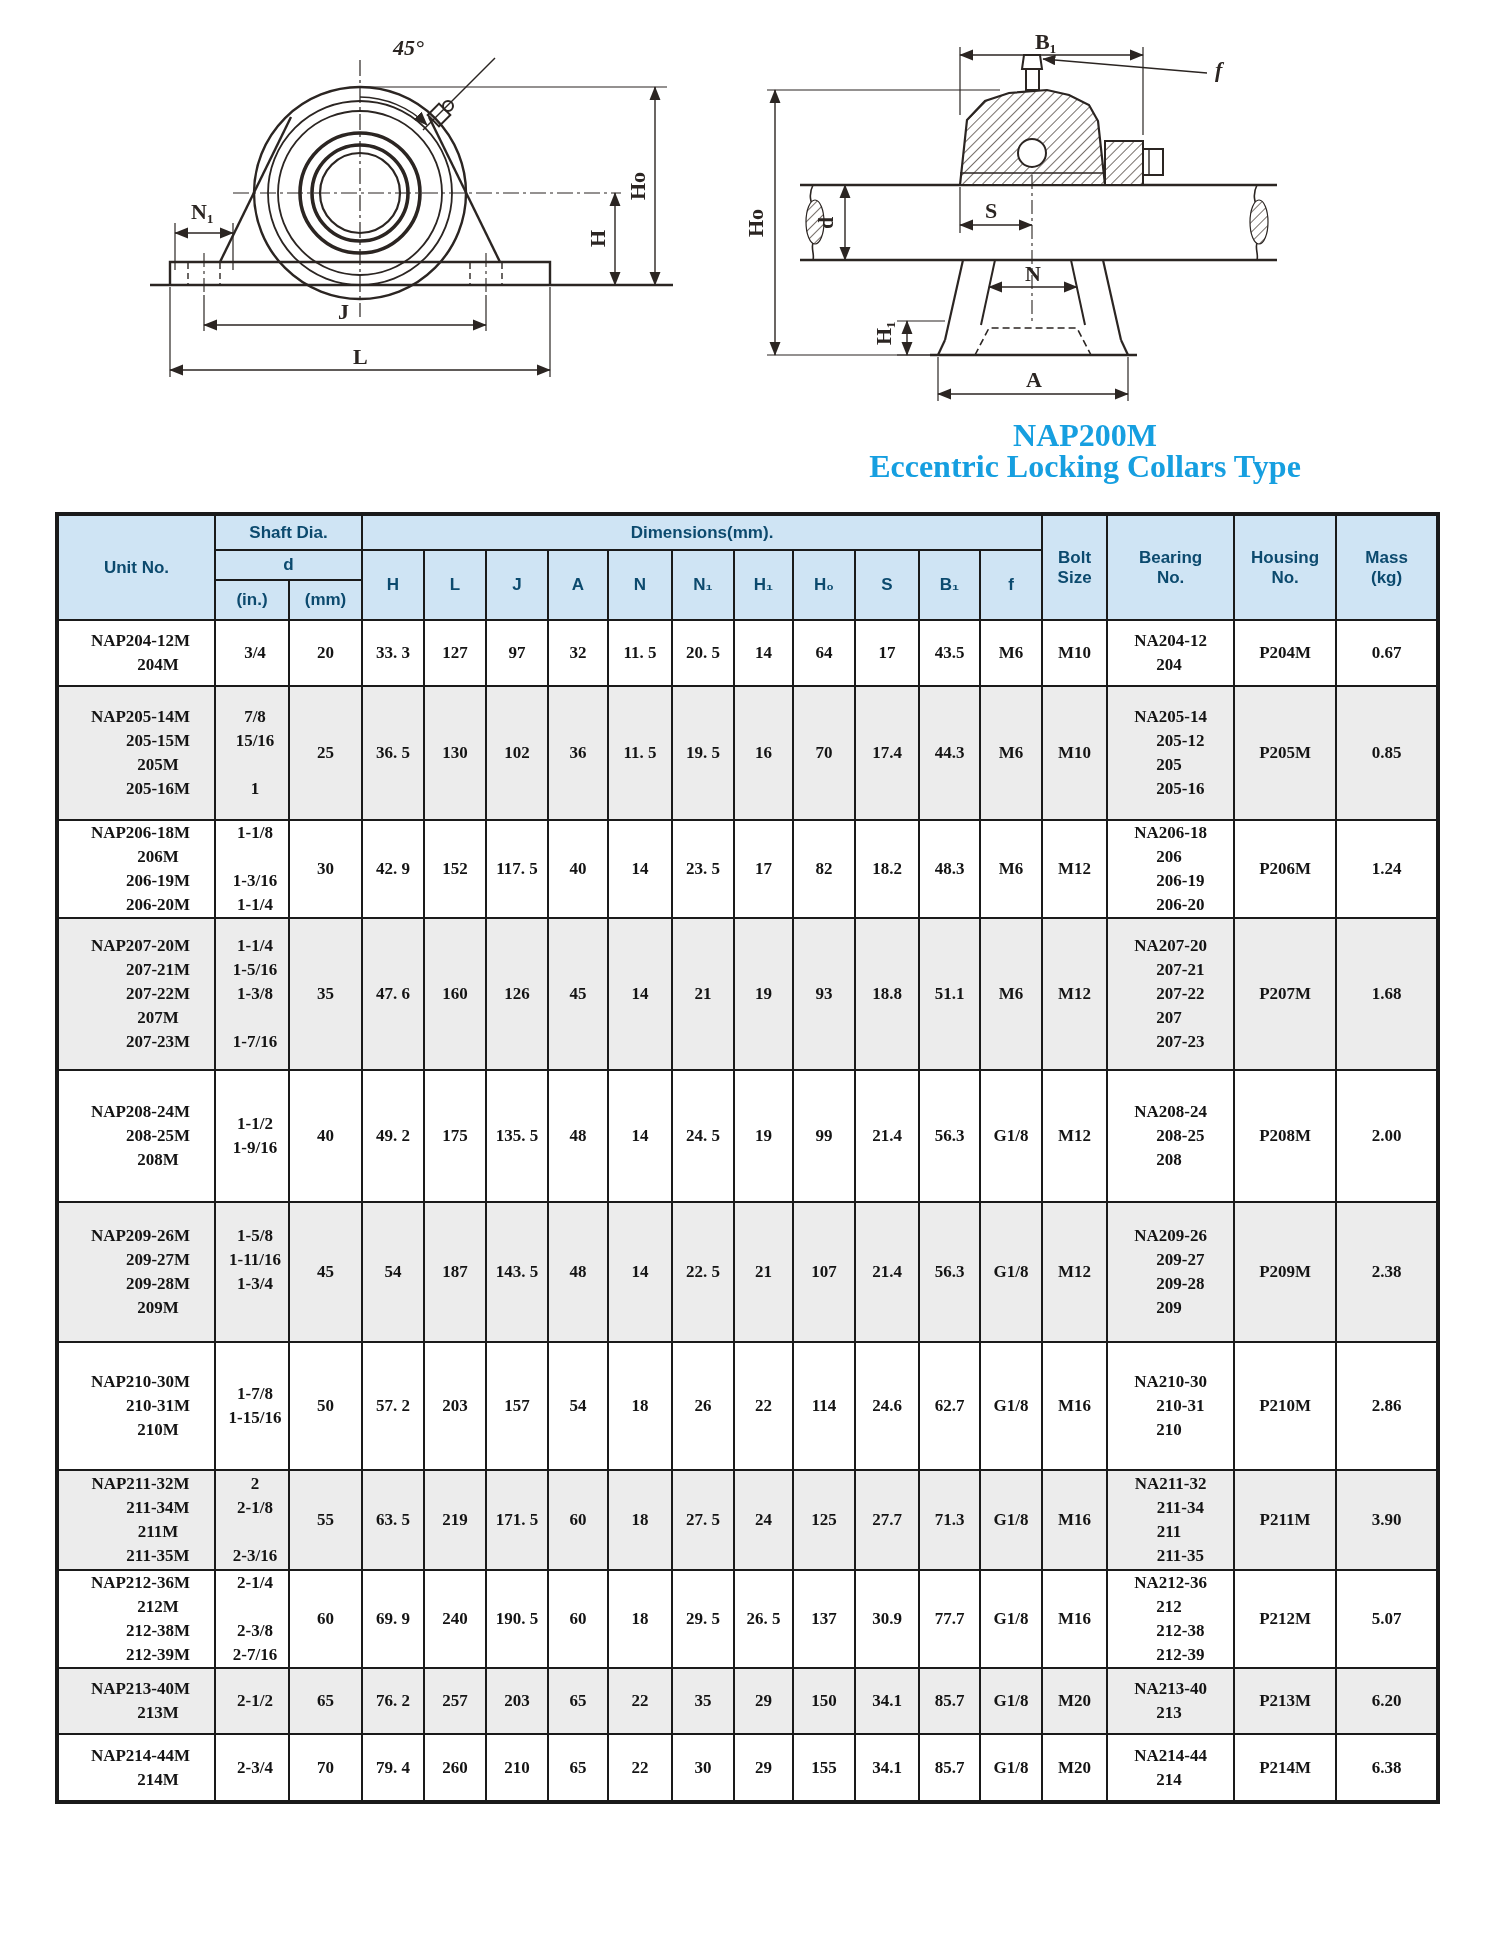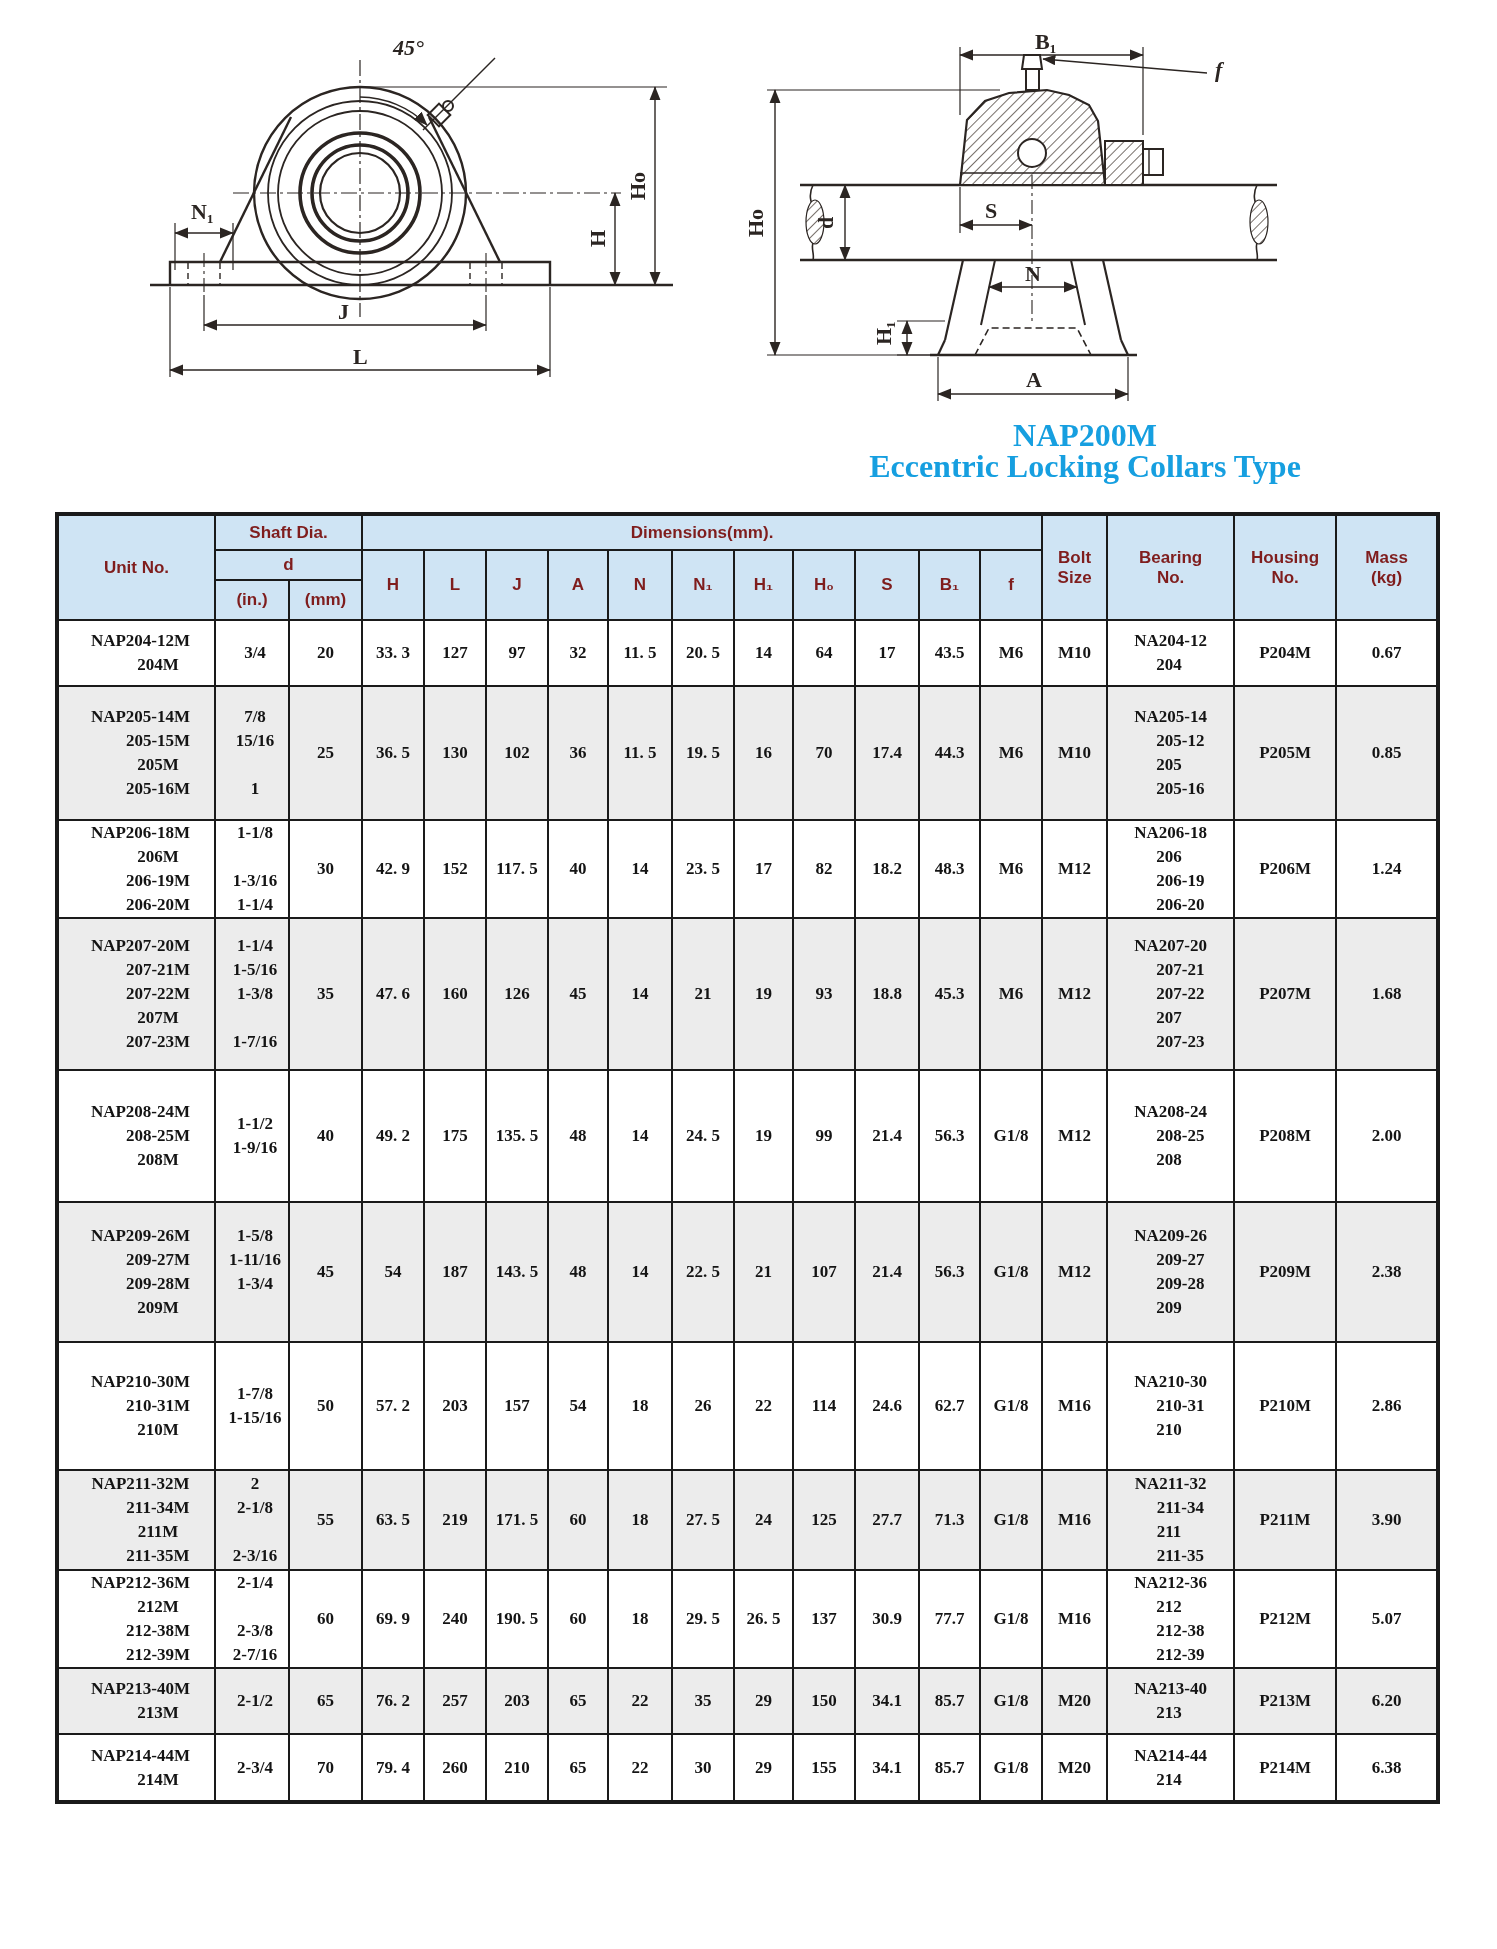--- a/index.html
+++ b/index.html
@@ -28,21 +28,21 @@
     border:4px solid var(--border-color,#1a1a1a);
   }
   .spec-table th,.spec-table td{
     border:2px solid var(--border-color,#1a1a1a);
     padding:0;vertical-align:middle;text-align:center;
     overflow:hidden;
   }
   .spec-table thead th{
     background:var(--header-bg,#cfe4f4);
     font-family:"Liberation Sans","DejaVu Sans",sans-serif;
-    font-weight:bold;font-size:17px;color:#7f1d1d;margin-left:20px;
+    font-weight:bold;font-size:17px;color:#0c4a6e;margin-left:20px;
   }
   .spec-table thead .h1r{height:36px;}
   .spec-table thead .h2r{height:30px;}
   .spec-table thead .h3r{height:40px;}
   .spec-table td{
     font-family:"Liberation Serif","DejaVu Serif",serif;
     font-weight:bold;font-size:17px;color:#141414;
   }
   .spec-table tr.alt td{background:var(--alt-row-bg,#ececec);}
   .line{line-height:24px;min-height:24px;white-space:nowrap;}
@@ -384,21 +384,21 @@
         <td>35</td>
         <td>47. 6</td>
         <td>160</td>
         <td class="cell-j">126</td>
         <td>45</td>
         <td>14</td>
         <td>21</td>
         <td>19</td>
         <td>93</td>
         <td>18.8</td>
-        <td>45.3</td>
+        <td>51.1</td>
         <td>M6</td>
         <td>M12</td>
         <td class="bearing-cell"><div class="block"><div class="line">NA207-20</div><div class="line indented">207-21</div><div class="line indented">207-22</div><div class="line indented">207</div><div class="line indented">207-23</div></div></td>
         <td>P207M</td>
         <td>1.68</td>
       </tr>
       <tr style="height: 132px;">
         <td class="unit-cell">
           <div class="block">
             <div class="line">NAP208-24M</div>

